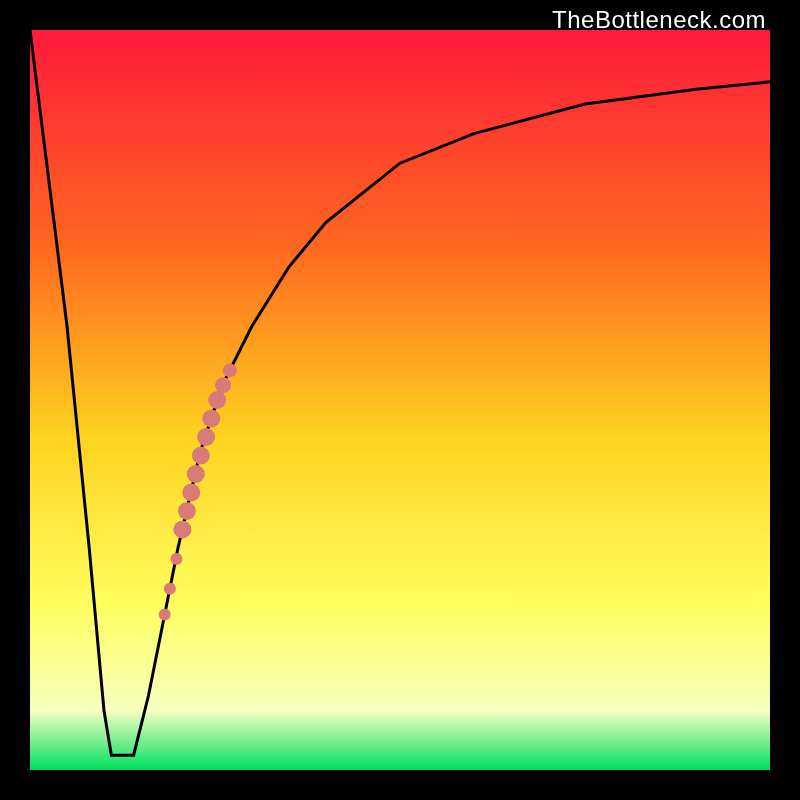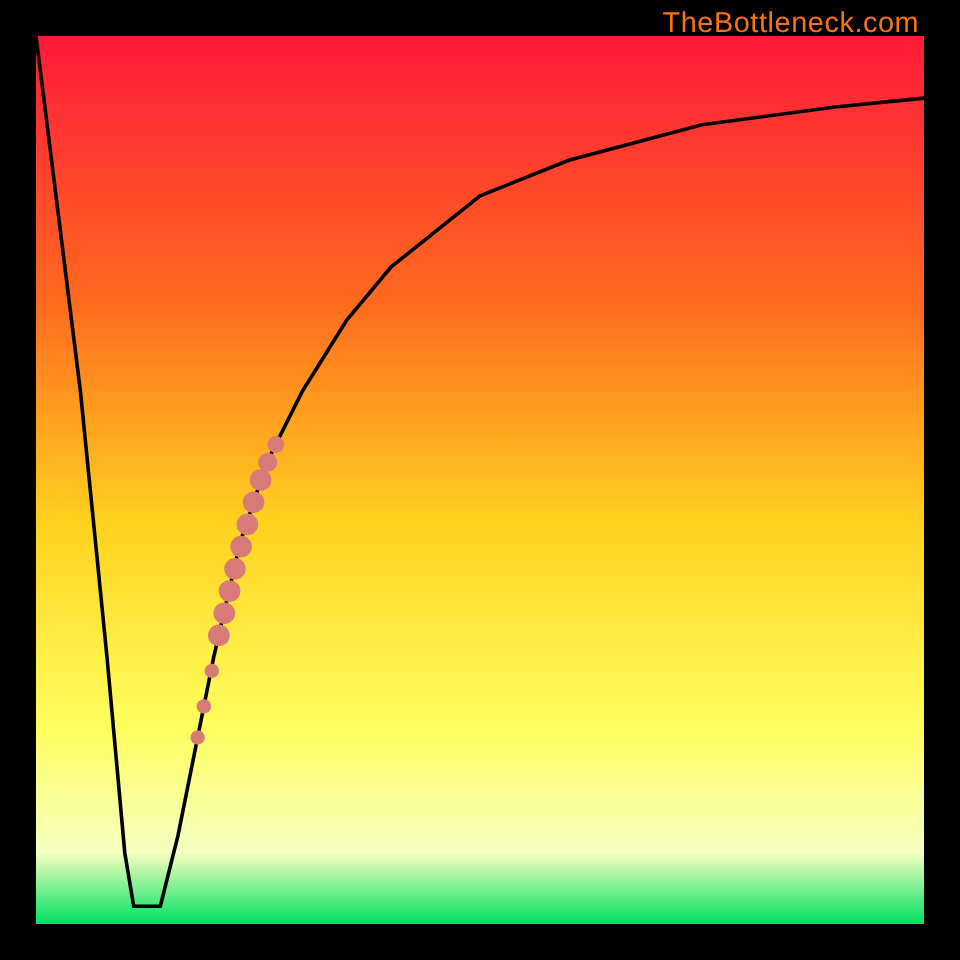--- a/index.html
+++ b/index.html
@@ -26,21 +26,21 @@
   }
   .gradient-bg {
     position: absolute;
     left: 0; top: 0;
     width: 100%; height: 100%;
   }
   .watermark {
     position: absolute;
     top: 6px;
     right: 34px;
-    color: #f97316;
+    color: #ffffff;
     font-size: 24px;
     letter-spacing: 0.5px;
     font-family: Arial, sans-serif;
   }
   svg.curve {
     position: absolute;
     left: 0; top: 0;
     width: 100%;
     height: 100%;
   }

